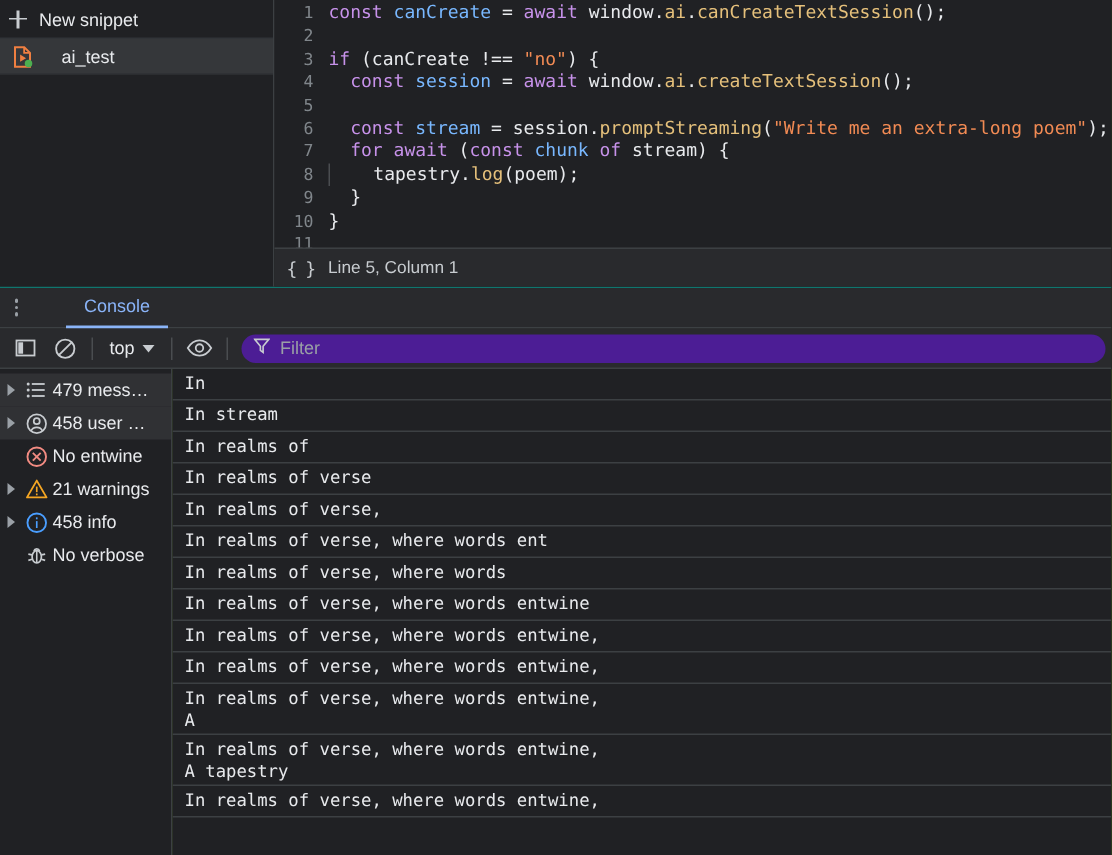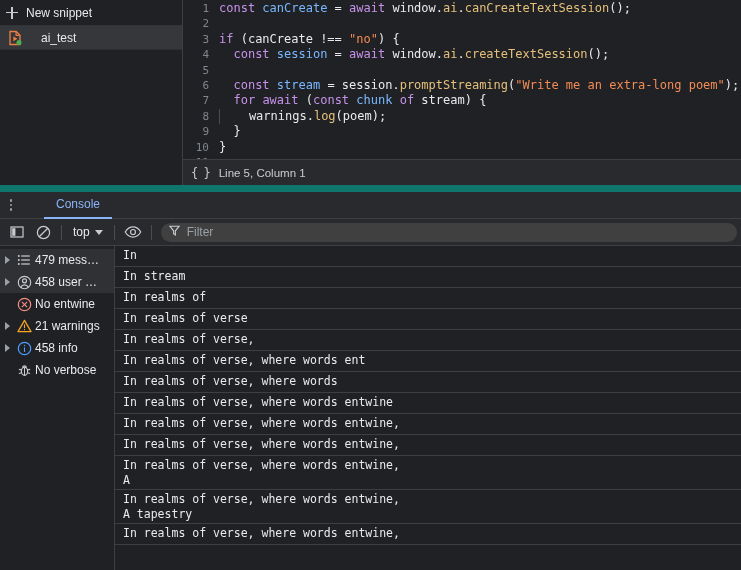--- a/index.html
+++ b/index.html
@@ -24,21 +24,21 @@
     flex-direction: column;
     background: #202124;
   }
 
   
   .sources-pane {
     height: 192px;
     display: flex;
     flex-direction: row;
     background: #202124;
-    border-bottom: 7px solid #0f766e;
+    border-bottom: 1px solid #0f766e;
     box-sizing: border-box;
   }
 
   
   .snippet-nav {
     width: 183px;
     min-width: 183px;
     background: #202124;
     border-right: 1px solid #3c4043;
     box-sizing: border-box;
@@ -242,21 +242,21 @@
   }
   .caret-down {
     width: 0; height: 0;
     border-left: 4px solid transparent;
     border-right: 4px solid transparent;
     border-top: 5px solid #c8ccd0;
   }
   .filter-box {
     flex: 1;
     height: 19px;
-    background: #404040;
+    background: #4c1d95;
     border-radius: 10px;
     display: flex;
     align-items: center;
     padding: 0 8px;
     margin-left: 4px;
     box-sizing: border-box;
     gap: 7px;
     min-width: 0;
   }
   .filter-box input {
@@ -368,21 +368,21 @@
 
     <div class="editor-wrap">
       <div class="code-area" id="code-area">
           <div class="code-line"><div class="ln">1</div><div class="code-text"><span class="tok-kw">const</span><span class="tok-plain"> </span><span class="tok-var">canCreate</span><span class="tok-plain"> = </span><span class="tok-kw">await</span><span class="tok-plain"> window.</span><span class="tok-prop">ai</span><span class="tok-plain">.</span><span class="tok-fn">canCreateTextSession</span><span class="tok-plain">();</span></div></div>
           <div class="code-line"><div class="ln">2</div><div class="code-text"></div></div>
           <div class="code-line"><div class="ln">3</div><div class="code-text"><span class="tok-kw">if</span><span class="tok-plain"> (canCreate !== </span><span class="tok-str">"no"</span><span class="tok-plain">) {</span></div></div>
           <div class="code-line"><div class="ln">4</div><div class="code-text"><span class="tok-plain">  </span><span class="tok-kw">const</span><span class="tok-plain"> </span><span class="tok-var">session</span><span class="tok-plain"> = </span><span class="tok-kw">await</span><span class="tok-plain"> window.</span><span class="tok-prop">ai</span><span class="tok-plain">.</span><span class="tok-fn">createTextSession</span><span class="tok-plain">();</span></div></div>
           <div class="code-line"><div class="ln">5</div><div class="code-text"></div></div>
           <div class="code-line"><div class="ln">6</div><div class="code-text"><span class="tok-plain">  </span><span class="tok-kw">const</span><span class="tok-plain"> </span><span class="tok-var">stream</span><span class="tok-plain"> = session.</span><span class="tok-fn">promptStreaming</span><span class="tok-plain">(</span><span class="tok-str">"Write me an extra-long poem"</span><span class="tok-plain">);</span></div></div>
           <div class="code-line"><div class="ln">7</div><div class="code-text"><span class="tok-plain">  </span><span class="tok-kw">for</span><span class="tok-plain"> </span><span class="tok-kw">await</span><span class="tok-plain"> (</span><span class="tok-kw">const</span><span class="tok-plain"> </span><span class="tok-var">chunk</span><span class="tok-plain"> </span><span class="tok-kw">of</span><span class="tok-plain"> stream) {</span></div></div>
-          <div class="code-line"><div class="ln">8</div><div class="code-text ig"><span class="tok-plain">    warnings.</span><span class="tok-fn">log</span><span class="tok-plain">(poem);</span></div></div>
+          <div class="code-line"><div class="ln">8</div><div class="code-text ig"><span class="tok-plain">    tapestry.</span><span class="tok-fn">log</span><span class="tok-plain">(poem);</span></div></div>
           <div class="code-line"><div class="ln">9</div><div class="code-text"><span class="tok-plain">  }</span></div></div>
           <div class="code-line"><div class="ln">10</div><div class="code-text"><span class="tok-plain">}</span></div></div>
           <div class="code-line"><div class="ln">11</div><div class="code-text"></div></div>
         </div>
       <div class="editor-status">
         <span class="braces-icon">{ }</span>
         <span>Line 5, Column 1</span>
       </div>
     </div>
   </div>

